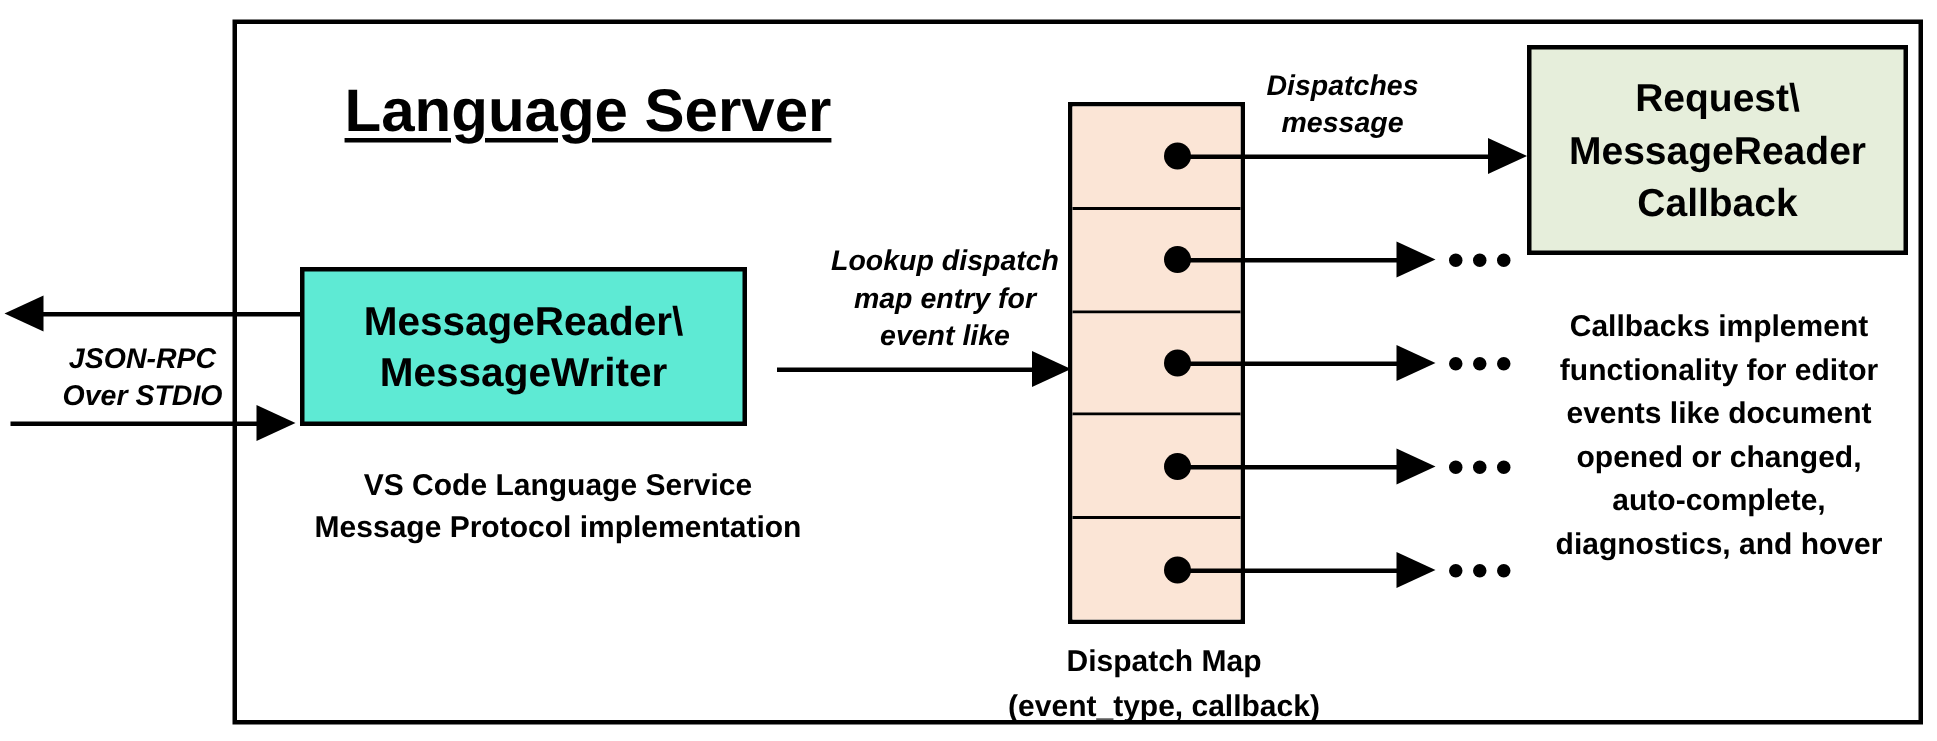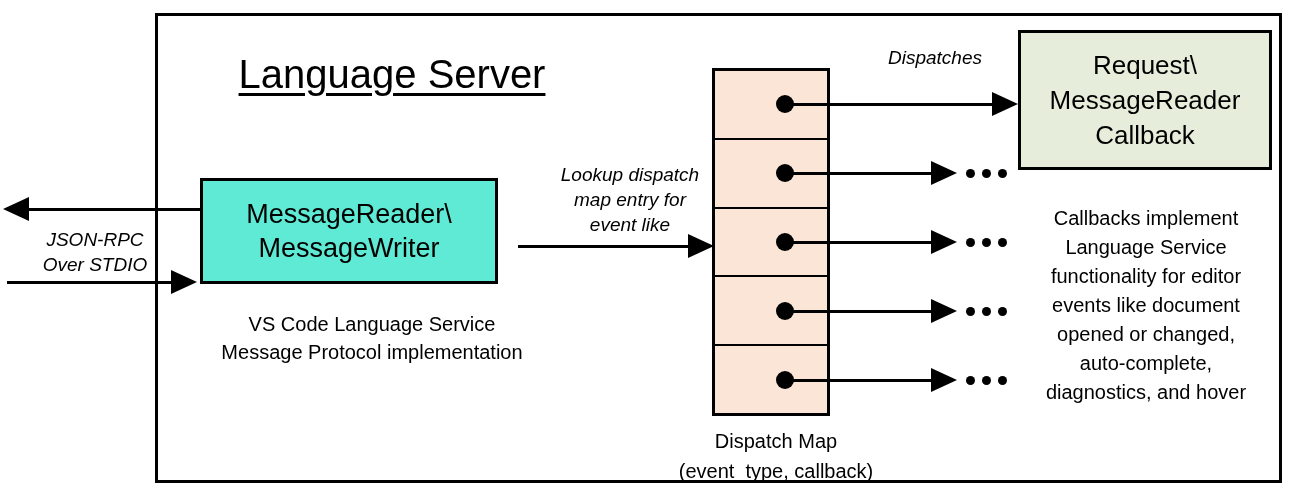--- a/index.html
+++ b/index.html
@@ -9,21 +9,21 @@
     font-family: "Liberation Sans", sans-serif;
     color: #000;
   }
   #stage {
     position: relative;
     width: 1291px;
     height: 494px;
     background: #ffffff;
     overflow: hidden;
   }
-  .abs { position: absolute; }
+  .abs { position: absolute; font-weight: bold; }
 
   
   .outer-box {
     left: 155px; top: 13px;
     width: 1127px; height: 470px;
     border: 3px solid #000;
     box-sizing: border-box;
     background: transparent;
   }
 
@@ -215,33 +215,33 @@
     </div>
 
   <div class="abs hline" style="left:785px; top:378.5px; width:148px;"></div>
   <div class="abs ah-right" style="left:931px; top:368px;"></div>
   <div class="abs ellipsis" style="left:966px; top:375.5px;">
       <span></span>
       <span></span>
       <span></span>
     </div>
 
-  <div class="abs annot" style="left:868px; top:45px; width:134px;">
+  <div class="abs annot" style="left:828px; top:45px; width:134px;">
     <div>Dispatches</div>
+    <div>message</div>
   </div>
 
   <div class="abs node-box callback-box">
     <div>Request\</div>
     <div>MessageReader</div>
     <div>Callback</div>
   </div>
 
   <div class="abs note" style="left:1018px; top:204px; width:256px;">
     <div>Callbacks implement</div>
-    <div>Language Service</div>
     <div>functionality for editor</div>
     <div>events like document</div>
     <div>opened or changed,</div>
     <div>auto-complete,</div>
     <div>diagnostics, and hover</div>
   </div>
 
   <div class="abs note" style="left:653px; top:426px; width:246px; line-height:30px;">
     <div>Dispatch Map</div>
     <div>(event_type, callback)</div>

